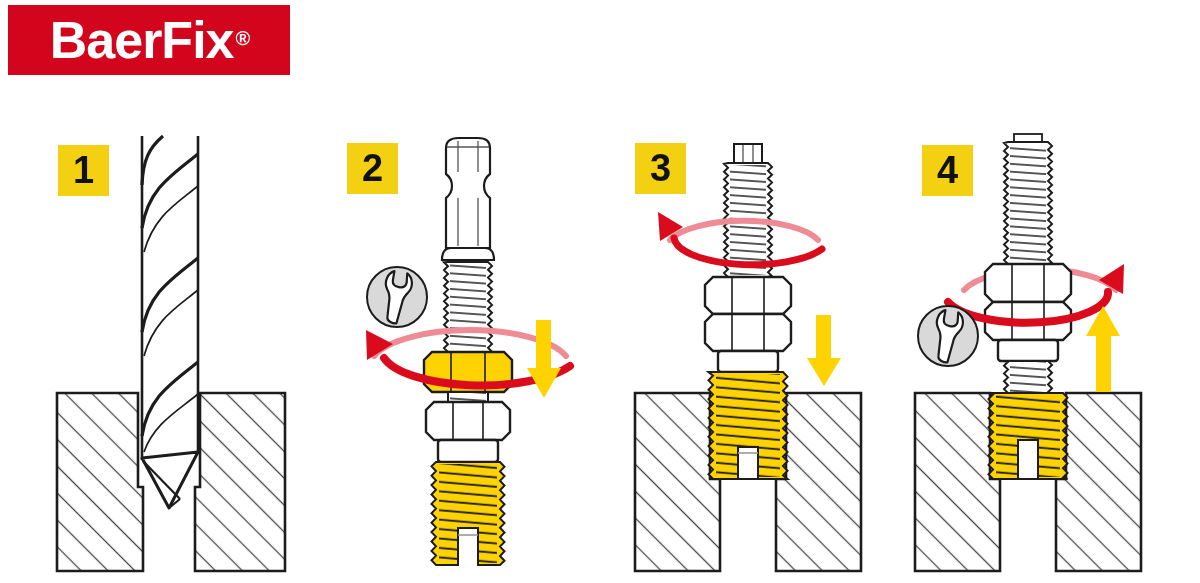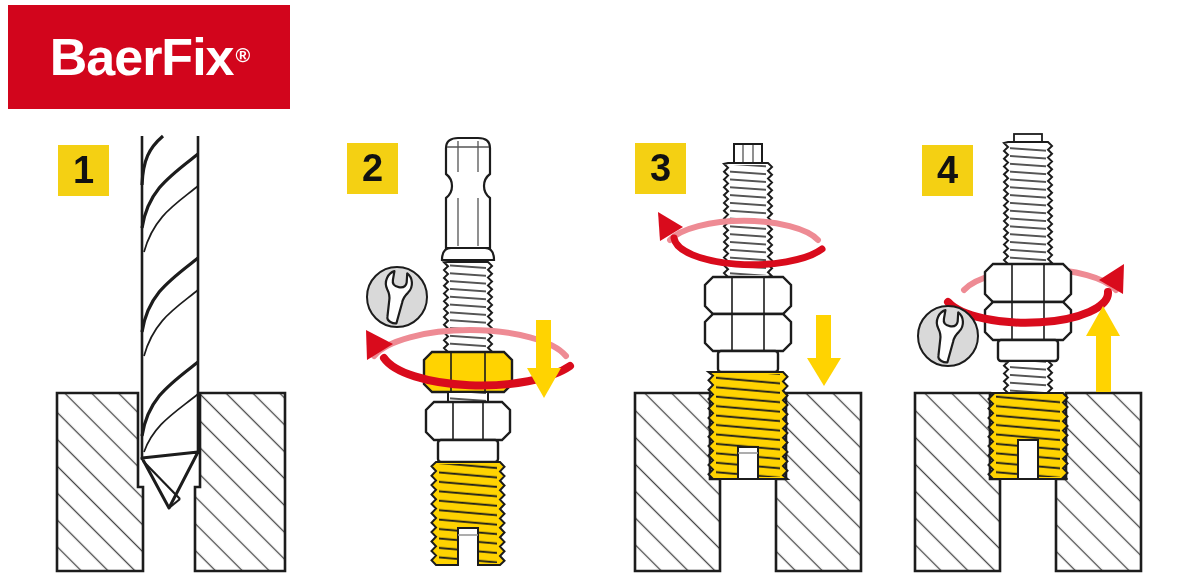--- a/index.html
+++ b/index.html
@@ -1,18 +1,18 @@
 <!DOCTYPE html>
 <html style="--brand-red: #d2051c; --arrow-red: #d90b1c; --arrow-red-light: #ee8b94; --badge-yellow: #f4d013; --accent-yellow: #ffd301; --line: #1c1c1c; --hatch-line: #454545; --icon-circle-gray: #d9d9d9;"><head>
 <meta charset="utf-8">
 <style>
   html,body{margin:0;padding:0;background:#fff;}
   .canvas{position:relative;width:1200px;height:583px;background:#fff;overflow:hidden;
           font-family:"Liberation Sans",sans-serif;}
-  .logo{position:absolute;left:8px;top:5px;width:282px;height:104px;
+  .logo{position:absolute;left:8px;top:5px;width:282px;height:70px;
         background:var(--brand-red,#d2051c);color:#fff;display:flex;
         align-items:center;justify-content:center;}
   .logo .brand{font-size:52px;font-weight:bold;letter-spacing:-1px;line-height:1;}
   .logo sup{font-size:20px;font-weight:bold;vertical-align:top;position:relative;top:-2px;left:2px;}
   .badge{position:absolute;width:51px;height:51px;background:var(--badge-yellow,#f4d013);
          display:flex;align-items:center;justify-content:center;
          font-size:38px;font-weight:bold;color:#111;}
   .stepfig{position:absolute;top:130px;width:280px;height:450px;}
 </style>
 </head>

